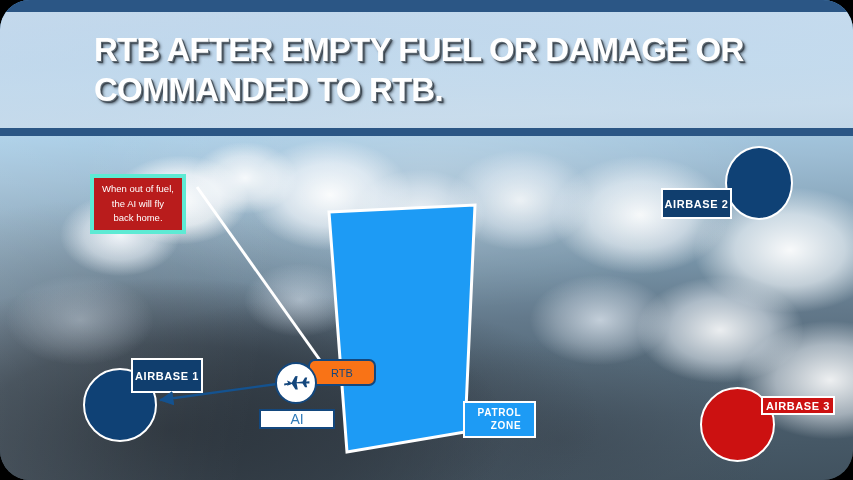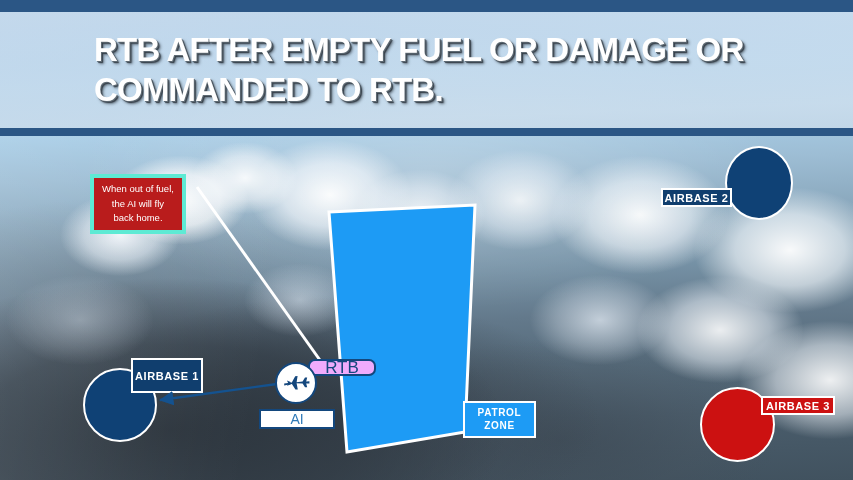--- a/index.html
+++ b/index.html
@@ -7,20 +7,21 @@
     padding: 0;
     background: #000;
   }
   #slide {
     position: relative;
     width: 853px;
     height: 480px;
     overflow: hidden;
     font-family: "Liberation Sans", sans-serif;
     background: #2f3a42;
+    border-radius: 30px;
   }
 
   
   .sky {
     position: absolute;
     inset: 0;
     background:
       
       radial-gradient(ellipse 95px 62px at 180px 200px, rgba(255,255,255,0.96) 0%, rgba(255,255,255,0.70) 42%, rgba(255,255,255,0) 72%),
       radial-gradient(ellipse 80px 55px at 120px 235px, rgba(250,252,255,0.92) 0%, rgba(240,246,252,0.55) 45%, rgba(255,255,255,0) 75%),
@@ -134,21 +135,21 @@
     border: 2px solid #ffffff;
     box-sizing: border-box;
     color: #ffffff;
     font-size: 10px;
     font-weight: bold;
     letter-spacing: 0.7px;
     line-height: 1.25;
     display: flex;
     align-items: center;
     justify-content: center;
-    text-align: center;
+    text-align: right;
     white-space: pre-line;
     z-index: 6;
   }
 
   
   .callout {
     position: absolute;
     left: 90px;
     top: 174px;
     width: 96px;
@@ -184,27 +185,27 @@
     justify-content: center;
     z-index: 7;
   }
   .plane-marker svg { display: block; }
 
   .rtb-badge {
     position: absolute;
     left: 308px;
     top: 359px;
     width: 68px;
-    height: 17px;
-    background: #f0abfc;
+    height: 27px;
+    background: #f97316;
     border: 2px solid #13477d;
     border-radius: 7px;
     box-sizing: border-box;
     color: #14477d;
-    font-size: 17px;
+    font-size: 11px;
     display: flex;
     align-items: center;
     justify-content: center;
     z-index: 6;
   }
   .ai-label {
     position: absolute;
     left: 259px;
     top: 409px;
     width: 76px;
@@ -261,21 +262,21 @@
 ZONE</div>
 
   <div class="callout">When out of fuel,
 the AI will fly
 back home.</div>
 
   <div class="circle ab-circle-blue" style="left:83px; top:368px; width:74px; height:74px;"></div>
   <div class="label-box lb-navy" style="left:131px; top:358px; width:72px; height:35px;">AIRBASE 1</div>
 
   <div class="circle ab-circle-blue" style="left:725px; top:146px; width:68px; height:74px;"></div>
-  <div class="label-box lb-navy" style="left:661px; top:188px; width:71px; height:19px;">AIRBASE 2</div>
+  <div class="label-box lb-navy" style="left:661px; top:188px; width:71px; height:31px;">AIRBASE 2</div>
 
   <div class="circle ab-circle-red" style="left:700px; top:387px; width:75px; height:75px;"></div>
   <div class="label-box lb-red" style="left:761px; top:396px; width:74px; height:19px;">AIRBASE 3</div>
 
   <div class="rtb-badge">RTB</div>
 
   <div class="plane-marker">
     <span>
       <svg width="28" height="24" viewBox="0 0 28 24" aria-hidden="true">
         <path fill="#14477d" d="M2.2 12.6 L9.8 11.6 L13.2 5.2 L15.6 5.0 L14.6 11.2

